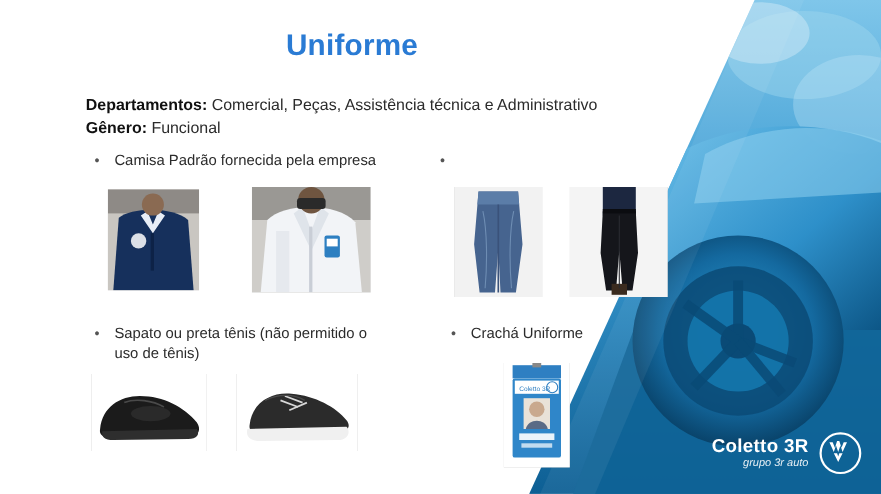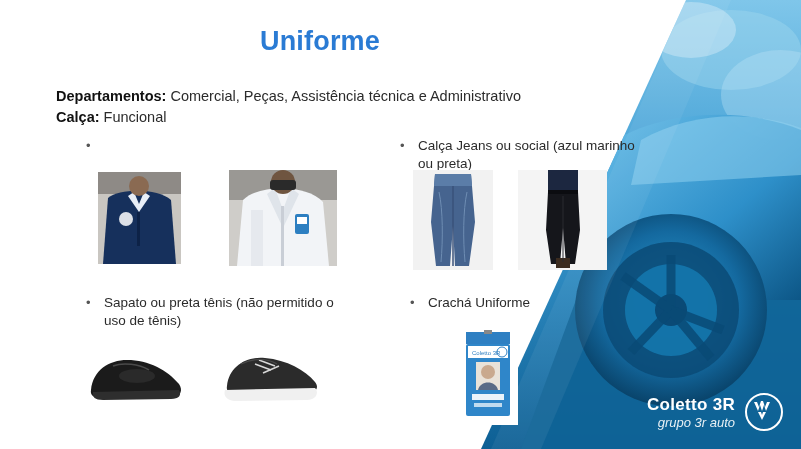--- a/index.html
+++ b/index.html
@@ -37,21 +37,21 @@
     text-align: center;
     font-size: 27px;
     font-weight: bold;
     color: #2a7bd4;
     letter-spacing: 0.2px;
   }
 
   
   .hdr {
     position: absolute;
-    left: 56px;
+    left: 78px;
     font-size: 14.5px;
     color: #2b2b2b;
   }
   .hdr b { font-weight: bold; color: #111; }
   .hdr-1 { top: 88px; }
   .hdr-2 { top: 109px; }
 
   
   .bullet {
     position: absolute;
@@ -100,21 +100,21 @@
     text-align: right;
     color: #ffffff;
     line-height: 1;
   }
   .brand-name {
     font-size: 17px;
     font-weight: bold;
     letter-spacing: 0.3px;
   }
   .brand-sub {
-    font-size: 13px;
+    font-size: 10px;
     font-style: italic;
     opacity: 0.9;
     margin-top: 3px;
   }
   .vw-logo {
     width: 34px;
     height: 34px;
     border-radius: 50%;
     border: 2px solid #ffffff;
     position: relative;
@@ -175,29 +175,29 @@
       </g>
     </svg>
   </div>
 
   <div class="title">Uniforme</div>
 
   <div class="hdr hdr-1">
     <b>Departamentos:</b><span> Comercial, Peças, Assistência técnica e Administrativo</span>
   </div>
   <div class="hdr hdr-2">
-    <b>Calça:</b><span> Funcional</span>
+    <b>Gênero:</b><span> Funcional</span>
   </div>
 
   <div class="bullet b1">
     <span class="dot">•</span>
+    <span>Camisa Padrão fornecida pela empresa</span>
   </div>
   <div class="bullet b2">
     <span class="dot">•</span>
-    <span>Calça Jeans ou social (azul marinho ou preta)</span>
   </div>
   <div class="bullet b3">
     <span class="dot">•</span>
     <span>Sapato ou preta tênis (não permitido o uso de tênis)</span>
   </div>
   <div class="bullet b4">
     <span class="dot">•</span>
     <span>Crachá Uniforme</span>
   </div>
 

